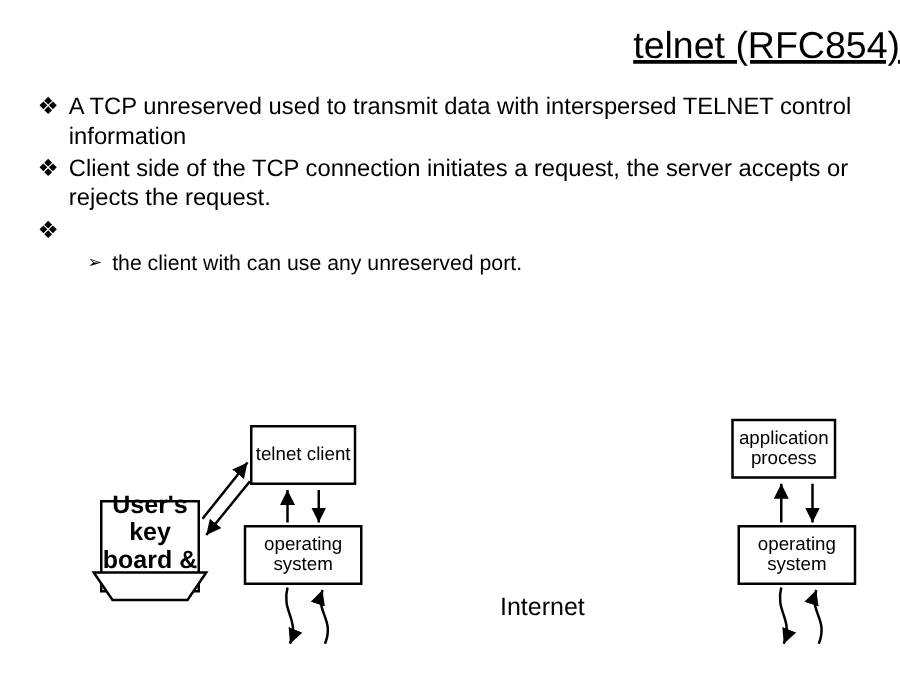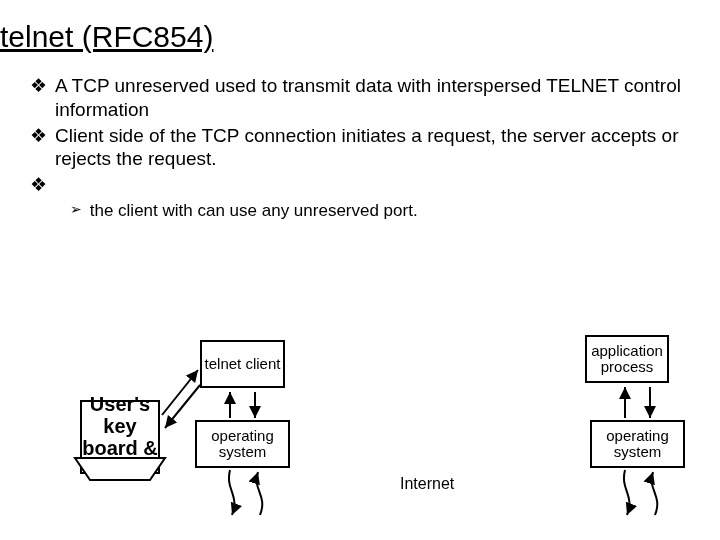--- a/index.html
+++ b/index.html
@@ -5,21 +5,21 @@
     * { margin: 0; padding: 0; box-sizing: border-box; }
     body {
       width: 720px;
       height: 540px;
       background: white;
       font-family: "Comic Sans MS", cursive, sans-serif;
       position: relative;
       overflow: hidden;
     }
     .title {
-      text-align: left;
+      text-align: right;
       font-size: 30px;
       text-decoration: underline;
       padding-top: 20px;
       padding-bottom: 10px;
     }
     .bullets {
       padding: 10px 30px 0 30px;
     }
     .bullet-main {
       display: flex;
@@ -59,21 +59,21 @@
       display: flex;
       align-items: center;
       justify-content: center;
       text-align: center;
       font-size: 15px;
       line-height: 1.1;
     }
     .internet-label {
       position: absolute;
       font-family: Arial, sans-serif;
-      font-size: 16px;
+      font-size: 20px;
     }
     svg.overlay {
       position: absolute;
       left: 0;
       top: 0;
       width: 720px;
       height: 230px;
       pointer-events: none;
     }
   </style>

